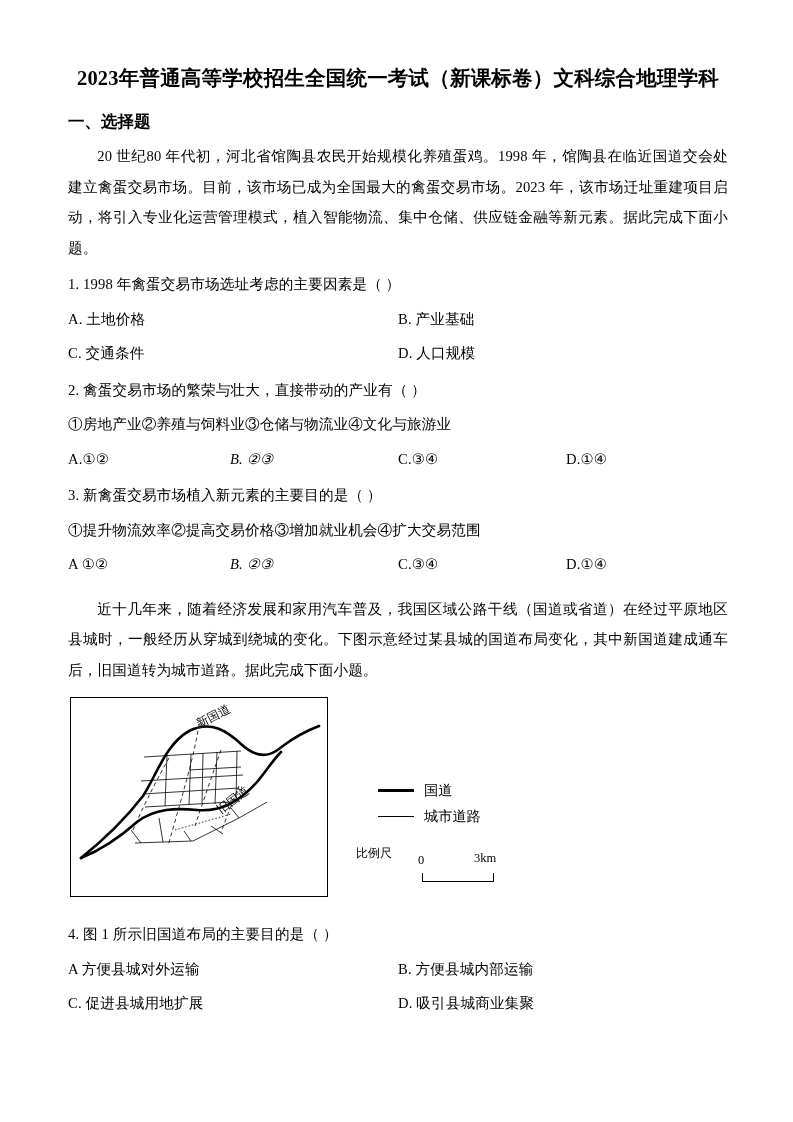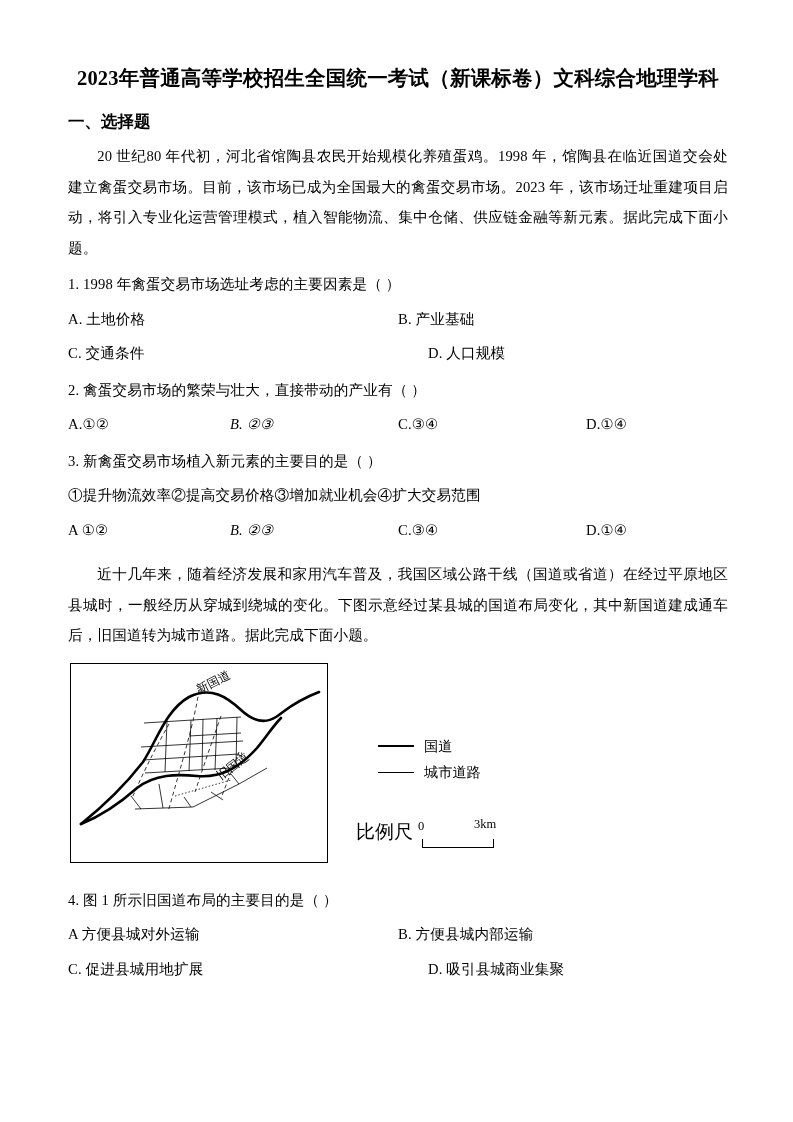--- a/index.html
+++ b/index.html
@@ -84,26 +84,26 @@
   }
   .opt {
     position: absolute;
     top: 0;
     white-space: nowrap;
   }
   
   .opt-2col .opt-a { left: 0px; }
   .opt-2col .opt-b { left: 330px; }
   .opt-2col .opt-c { left: 0px; }
-  .opt-2col .opt-d { left: 330px; margin-left: 30px; }
+  .opt-2col .opt-d { left: 330px; }
   
   .opt-4col .opt-a { left: 0px; text-align: right; }
   .opt-4col .opt-b { left: 162px; font-style: italic; }
   .opt-4col .opt-c { left: 330px; }
-  .opt-4col .opt-d { left: 498px; margin-left: 20px; }
+  .opt-4col .opt-d { left: 498px; }
 
   
   .figure-block {
     position: relative;
     height: 218px;
     margin-top: 10px;
   }
   .map-frame {
     position: absolute;
     left: 2px;
@@ -112,21 +112,21 @@
     height: 200px;
     border: 1.4px solid #000;
     background: #fff;
     box-sizing: border-box;
   }
   .map-svg { display: block; }
 
   .legend {
     position: absolute;
     left: 308px;
-    top: 72px;
+    top: 82px;
     width: 250px;
   }
   .legend-row {
     position: relative;
     height: 26px;
     font-size: 14.2px;
     line-height: 26px;
   }
   .legend-line-thick {
     position: absolute;
@@ -154,22 +154,22 @@
   .scalebar {
     position: absolute;
     left: 288px;
     top: 148px;
     width: 220px;
     height: 50px;
   }
   .scale-title {
     position: absolute;
     left: 0px;
-    top: 10px;
-    font-size: 19px;
+    top: 2px;
+    font-size: 12px;
     white-space: nowrap;
   }
   .scale-zero {
     position: absolute;
     left: 62px;
     top: 10px;
     font-size: 12.5px;
   }
   .scale-max {
     position: absolute;
@@ -229,20 +229,21 @@
         <span class="opt opt-b">B. 产业基础</span>
       </div>
       <div class="opt-row opt-2col">
         <span class="opt opt-c">C. 交通条件</span>
         <span class="opt opt-d">D. 人口规模</span>
       </div>
     </div>
 
     <div>
       <p class="q-stem">2. 禽蛋交易市场的繁荣与壮大，直接带动的产业有（      ）</p>
+      <p class="q-sub">①房地产业②养殖与饲料业③仓储与物流业④文化与旅游业</p>
       <div class="opt-row opt-4col">
         <span class="opt opt-a">A.①②</span>
         <span class="opt opt-b">B. ②③</span>
         <span class="opt opt-c">C.③④</span>
         <span class="opt opt-d">D.①④</span>
       </div>
     </div>
 
     <div>
       <p class="q-stem">3. 新禽蛋交易市场植入新元素的主要目的是（      ）</p>

